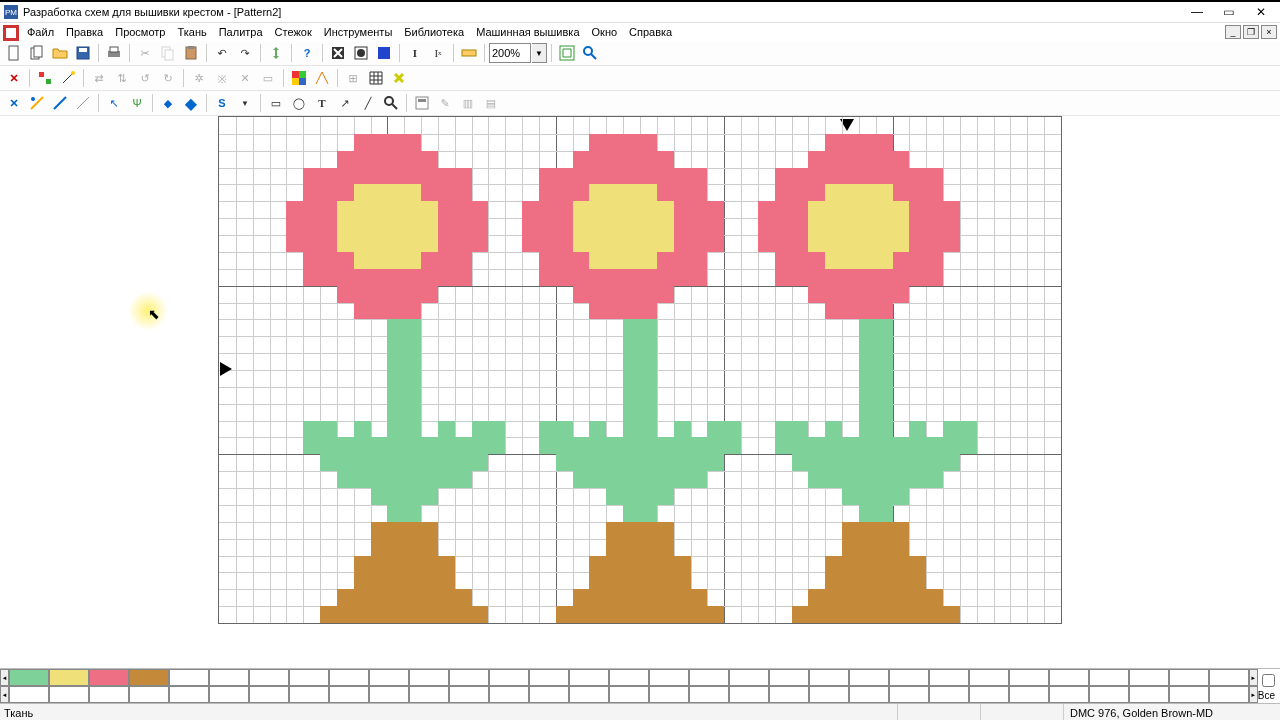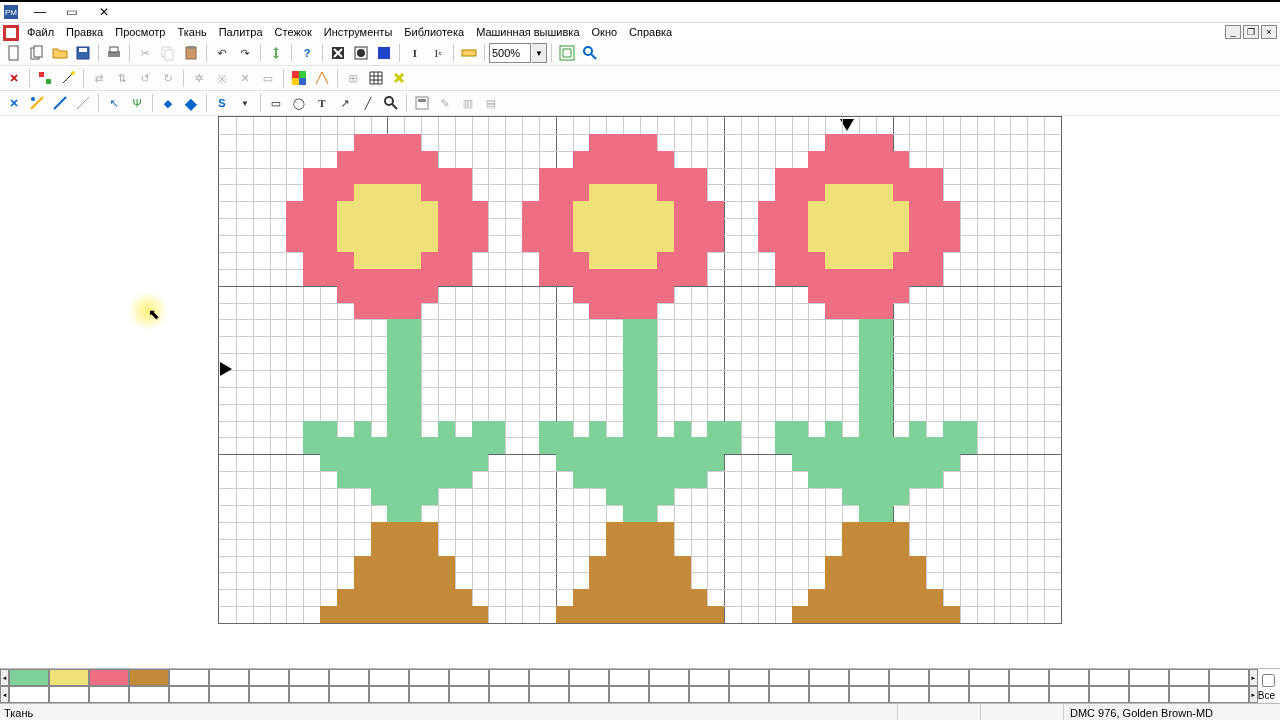--- a/index.html
+++ b/index.html
@@ -42,20 +42,21 @@
   .highlight{position:absolute;width:40px;height:40px;border-radius:50%;background:radial-gradient(circle,#fff176 0%,rgba(255,241,118,0) 70%)}
   .cursor{position:absolute;font-size:14px;color:#000}
   svg.icon{width:16px;height:16px}
 </style>
 </head>
 <body>
 
 <div class="win">
   <div class="titlebar">
     <span class="appicon">PM</span>
+    <span class="title">Разработка схем для вышивки крестом - [Pattern2]</span>
     <span class="winbtn">—</span>
     <span class="winbtn">▭</span>
     <span class="winbtn">✕</span>
   </div>
 
   <div class="menubar">
     <span class="mnicon">
       <svg class="icon" viewBox="0 0 16 16">
           <rect width="16" height="16" fill="#c33"></rect>
           <rect x="3" y="3" width="10" height="10" fill="#fff"></rect>
@@ -145,21 +146,21 @@
     <span class="sep"></span>
     <span class="tbtn" style="font-family:serif;font-weight:bold">I</span>
     <span class="tbtn" style="font-family:serif">I<sub style="font-size:7px">x</sub></span>
     <span class="sep"></span>
     <span class="tbtn">
         <svg class="icon" viewBox="0 0 16 16">
           <rect x="1" y="5" width="14" height="6" fill="#fc6" stroke="#a80"></rect>
         </svg>
       </span>
     <span class="sep"></span>
-    <span class="zoombox">500%</span>
+    <span class="zoombox">200%</span>
     <span class="zoomdd">▼</span>
     <span class="sep"></span>
     <span class="tbtn">
         <svg class="icon" viewBox="0 0 16 16">
           <rect x="1" y="1" width="14" height="14" fill="none" stroke="#393"></rect>
           <path d="M4 4h8v8H4z" fill="none" stroke="#393"></path>
         </svg>
       </span>
     <span class="tbtn">
         <svg class="icon" viewBox="0 0 16 16">

